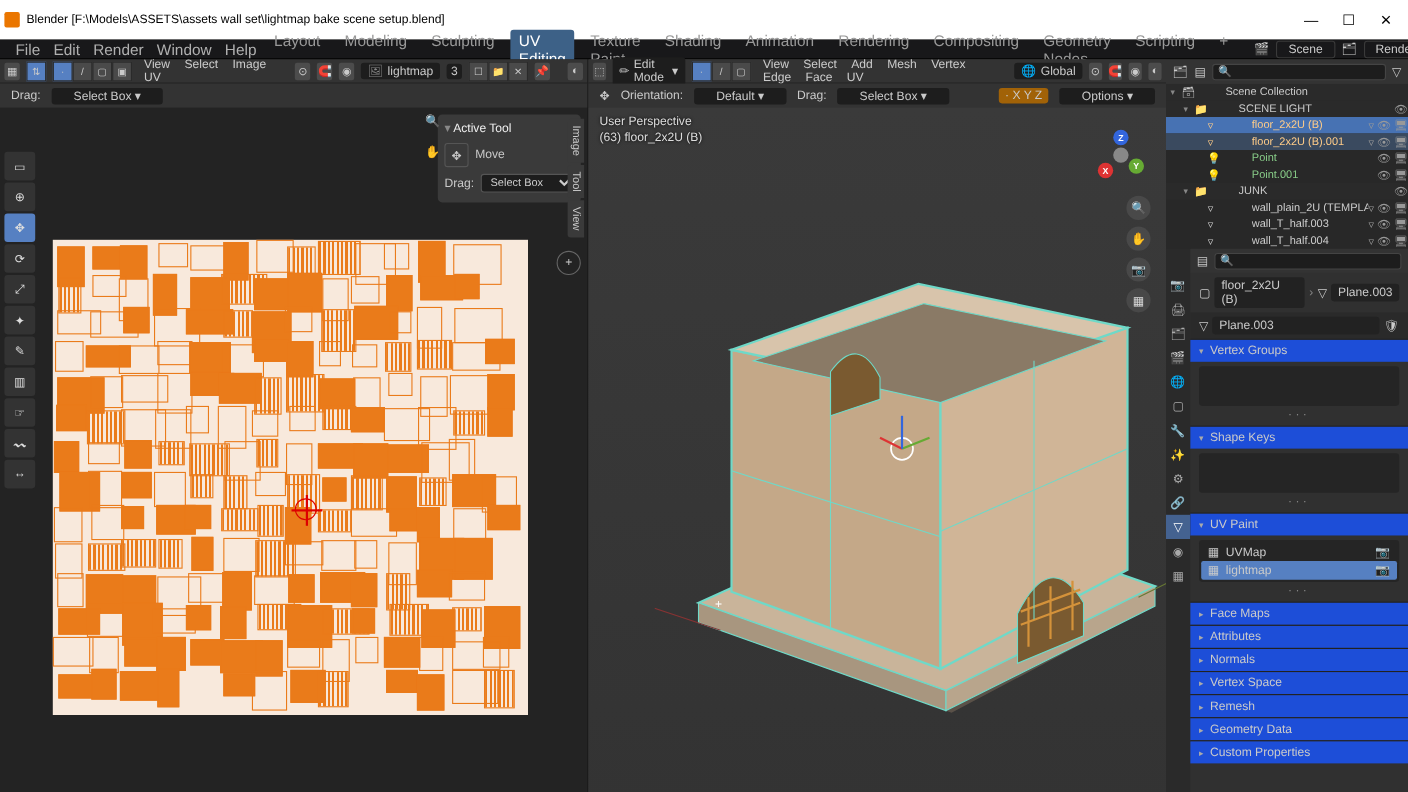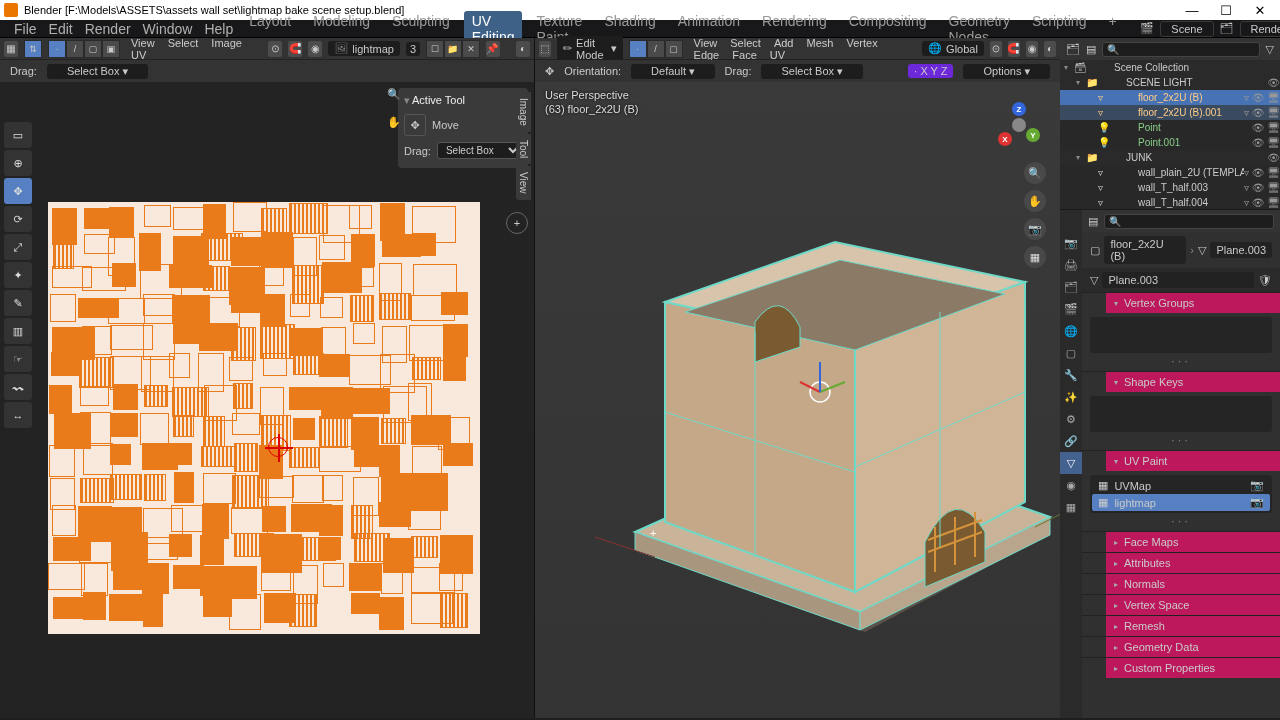--- a/index.html
+++ b/index.html
@@ -1,17 +1,17 @@
 <!DOCTYPE html>
 <html><head>
 <meta charset="utf-8">
 <style>
 * { margin:0; padding:0; box-sizing:border-box; font-family:"Segoe UI",Arial,sans-serif; font-size:11px; user-select:none; }
 body { background:#1e1e1e; color:#cacaca; width:1280px; height:720px; overflow:hidden; }
-.titlebar { height:20px; background:#fff; display:flex; align-items:center; padding:0 4px; color:#000; justify-content:space-between; }
+.titlebar { height:36px; background:#fff; display:flex; align-items:center; padding:0 4px; color:#000; justify-content:space-between; }
 .titlebar .left { display:flex; align-items:center; gap:6px; }
 .logo { width:14px; height:14px; background:#ea7600; border-radius:2px; }
 .win-ctl { display:flex; gap:2px; }
 .win-ctl span { width:32px; height:20px; display:flex; align-items:center; justify-content:center; font-size:13px; cursor:pointer; }
 
 .topbar { height:18px; background:#18181a; display:flex; align-items:center; padding:0 6px; gap:8px; border-bottom:1px solid #000; }
 .topbar .menu { display:flex; gap:12px; }
 .topbar .menu span, .tabs span { cursor:pointer; color:#b0b0b0; font-size:14px; }
 .topbar .spacer { flex:1; }
 .tabs { display:flex; gap:6px; }
@@ -83,21 +83,21 @@
 .props { flex:1; display:flex; background:#303030;}
 .props-tabs { width:22px; background:#2a2a2a; display:flex; flex-direction:column; padding-top:22px;}
 .props-tabs .pt { width:22px; height:22px; display:flex; align-items:center; justify-content:center; color:#aaa; cursor:pointer; font-size:11px;}
 .props-tabs .pt.active { background:#446290; color:#fff;}
 .props-body { flex:1; overflow:auto;}
 .props-head{height:22px;background:#333;display:flex;align-items:center;padding:0 6px;gap:6px;}
 .props-head input{flex:1;background:#1d1d1d;border:1px solid #444;border-radius:3px;color:#ccc;padding:1px 4px;font-size:10px;}
 .bc{padding:4px 8px;display:flex;align-items:center;gap:4px;font-size:10px;}
 .bc .box{background:#222;padding:2px 6px;border-radius:3px;}
 .sect{border-top:1px solid #222;}
-.sect .sh{padding:4px 8px;background:#be185d;display:flex;align-items:center;gap:6px;cursor:pointer;margin-left:24px;}
+.sect .sh{padding:4px 8px;background:#1d4ed8;display:flex;align-items:center;gap:6px;cursor:pointer;}
 .sect .sh::before{content:"▸";font-size:8px;color:#aaa;}
 .sect.open .sh::before{content:"▾";}
 .sect .body{padding:4px 8px;background:#303030;}
 .sect .lst{background:#252525;min-height:36px;border-radius:3px;padding:2px;}
 .sect .lst .itm{padding:2px 6px;display:flex;align-items:center;gap:6px;border-radius:2px;}
 .sect .lst .itm.active{background:#5680c2;}
 .sect .dots{text-align:center;color:#888;margin-top:2px;letter-spacing:3px;}
 </style>
 </head>
 <body>
@@ -449,21 +449,21 @@
       <div class="ico">◉</div>
       <div class="ico">◐</div>
     </div>
     <div class="sub-header">
       <span>✥</span>
       <span>Orientation:</span>
       <div class="drop"><span>Default</span> <span>▾</span></div>
       <span>Drag:</span>
       <div class="drop"><span>Select Box</span> <span>▾</span></div>
       <div style="flex:1"></div>
-      <div style="background:#6d28d9;padding:1px 6px;border-radius:3px">· X Y Z</div>
+      <div style="background:#a16207;padding:1px 6px;border-radius:3px">· X Y Z</div>
       <div class="drop"><span>Options</span> <span>▾</span></div>
     </div>
     <div class="vp-body">
       <div class="vp-info">
         <div>User Perspective</div>
         <div>(63) floor_2x2U (B)</div>
       </div>
       <div class="gizmo">
         <div class="ball" style="background:#d33;left:2px;top:30px">X</div>
         <div class="ball" style="background:#6a3;left:30px;top:26px">Y</div>

